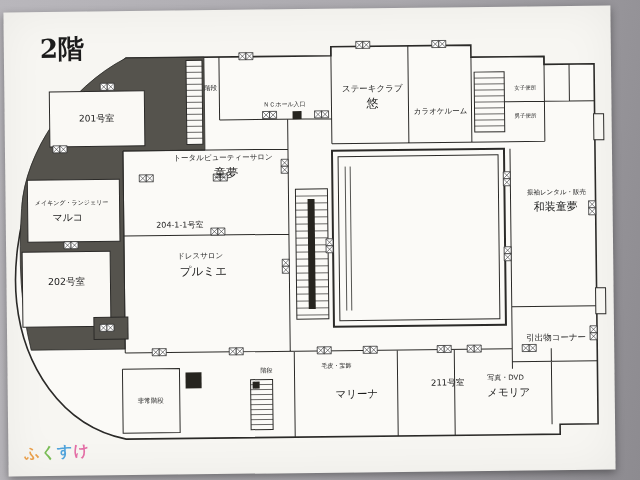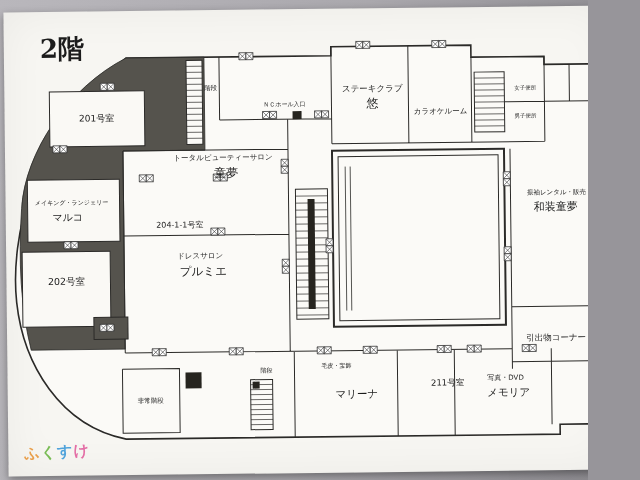--- a/index.html
+++ b/index.html
@@ -1,16 +1,16 @@
 <!DOCTYPE html>
 <html><head>
 <meta charset="utf-8">
 <style>
   html,body{margin:0;padding:0;background:#97959a;}
-  .photo{position:relative;width:588px;height:480px;overflow:hidden;
+  .photo{position:relative;width:640px;height:480px;overflow:hidden;
          background:linear-gradient(100deg,#b9b7bc 0%,#aaa8ad 55%,#8d8b90 100%);}
   .paper{position:absolute;left:6px;top:9px;width:607px;height:464px;
          background:#f7f6f2;transform:rotate(-0.65deg);transform-origin:50% 50%;
          box-shadow:0 3px 8px rgba(0,0,0,.38), inset 0 0 45px rgba(0,0,0,.05);}
   svg{position:absolute;left:0;top:0;}
   svg text{font-family:"DejaVu Sans",sans-serif;fill:#1c1c1c;}
   .t-title{font-family:"DejaVu Serif",serif;font-weight:bold;}
   .wm{position:absolute;left:16px;top:431px;font:bold 15px "DejaVu Sans",sans-serif;
       letter-spacing:1px;opacity:.9;transform:rotate(-2deg);}
 </style>

